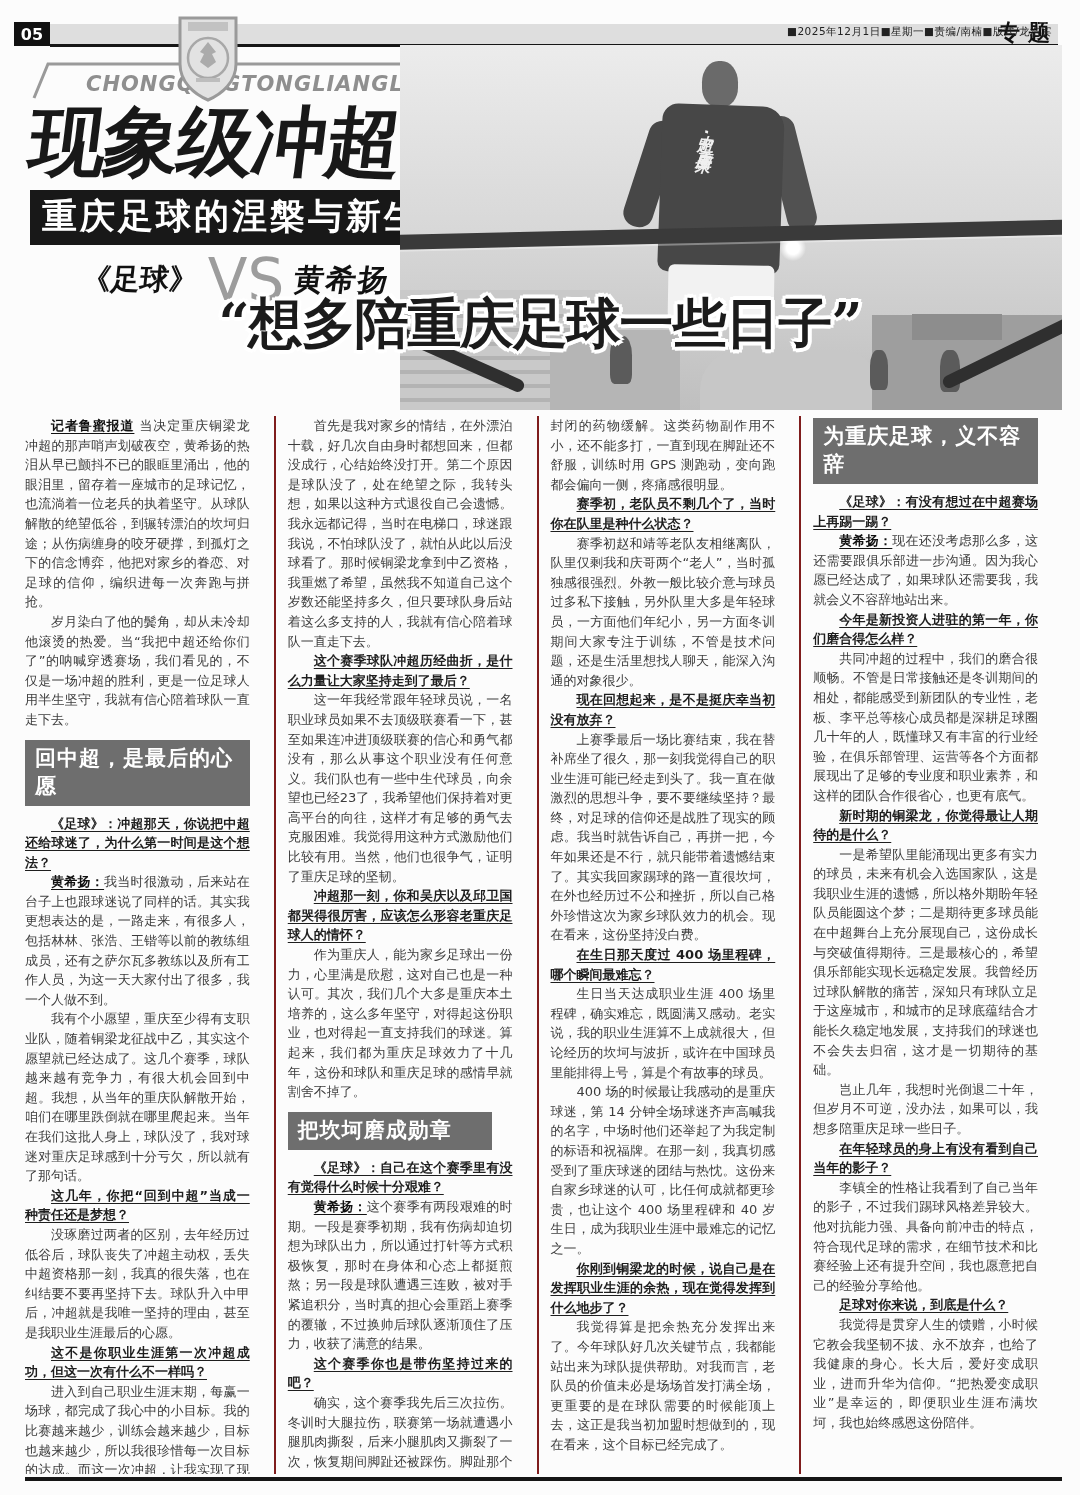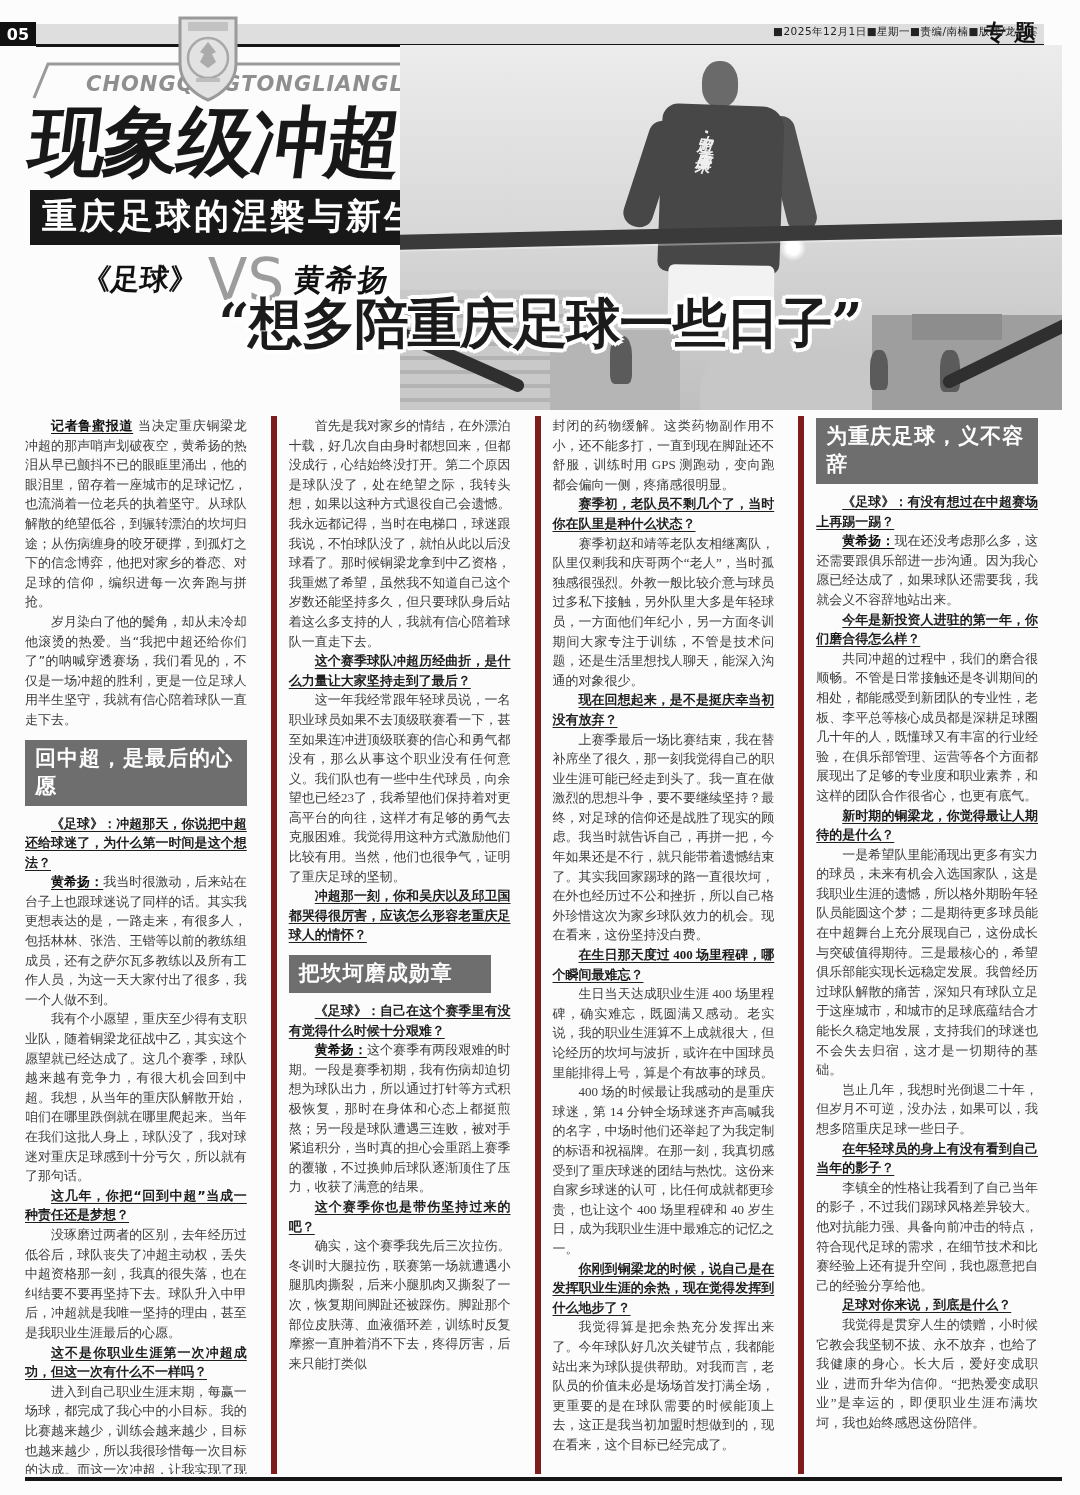--- a/index.html
+++ b/index.html
@@ -1,20 +1,20 @@
 <!DOCTYPE html>
 <html><head>
 <meta charset="utf-8">
 <style>
   html,body{margin:0;padding:0;background:#888;}
   #page{position:relative;width:1080px;height:1495px;background:#fcfcfc;margin:0 auto;
         font-family:"DejaVu Sans","Liberation Sans",sans-serif;color:#2e2e2e;overflow:hidden;}
 
   
-  .folio{position:absolute;left:0;top:22px;width:1044px;height:24px;}
+  .folio{position:absolute;left:14px;top:22px;width:1044px;height:24px;}
   .pageno{position:absolute;left:0;top:0;width:36px;height:24px;background:#111;color:#fff;
           font-weight:bold;font-size:16px;display:flex;align-items:center;justify-content:center;}
   .foliobar{position:absolute;left:36px;top:2px;right:0;height:20px;background:#dedede;
             border-bottom:3px solid #161616;}
   .sectitle{position:absolute;left:0;right:0;top:-4px;text-align:right;font-size:22px;
             font-weight:900;letter-spacing:8px;color:#111;padding-left:28px;}
   .dateline{position:absolute;right:6px;top:3px;font-size:10.5px;color:#222;letter-spacing:.5px;}
 
   
   .crest{position:absolute;left:176px;top:12px;width:64px;height:92px;z-index:5;}
@@ -65,21 +65,21 @@
   
   .headline{position:absolute;left:14px;top:292px;width:1052px;z-index:6;text-align:center;
             font-family:"DejaVu Serif","Liberation Serif",serif;font-weight:900;font-size:54px;
             line-height:1.15;color:#1b1b1b;letter-spacing:-1px;white-space:nowrap;
             text-shadow:-3px -3px 0 #fff,3px -3px 0 #fff,-3px 3px 0 #fff,3px 3px 0 #fff,
                         0 -4px 0 #fff,0 4px 0 #fff,-4px 0 0 #fff,4px 0 0 #fff;}
 
   
   .cols{position:absolute;left:25px;top:416px;width:1037px;height:1058px;display:flex;}
   .col{flex:1 1 0;overflow:hidden;padding-right:24px;}
-  .col + .col{border-left:6px solid #7f1d1d;padding-left:12px;font-family:Liberation Serif, serif;}
+  .col + .col{border-left:2px solid #7f1d1d;padding-left:12px;}
   .col p{margin:0;font-size:13px;line-height:19.6px;text-align:justify;color:#3c3c3c;}
   .col p.body{text-indent:2em;}
   .col p.cont{text-indent:0;}
   .col p.q{font-weight:bold;color:#1e1e1e;text-indent:2em;text-decoration:underline;
            text-underline-offset:3px;text-decoration-thickness:1px;}
   .prefix{font-weight:bold;color:#111;text-decoration:underline;text-underline-offset:3px;}
   .sec-head{background:#6e6e6e;color:#fff;font-weight:900;font-size:21px;letter-spacing:1px;
             padding:4px 10px 6px;margin:10px 0 8px;width:fit-content;min-width:82%;}
   .col4 .sec-head{margin-top:2px;}
 
@@ -164,20 +164,21 @@
         <p class="body">没琢磨过两者的区别，去年经历过低谷后，球队丧失了冲超主动权，丢失中超资格那一刻，我真的很失落，也在纠结要不要再坚持下去。球队升入中甲后，冲超就是我唯一坚持的理由，甚至是我职业生涯最后的心愿。</p>
         <p class="q">这不是你职业生涯第一次冲超成功，但这一次有什么不一样吗？</p>
         <p class="body">进入到自己职业生涯末期，每赢一场球，都完成了我心中的小目标。我的比赛越来越少，训练会越来越少，目标也越来越少，所以我很珍惜每一次目标的达成。而这一次冲超，让我实现了现阶段最大的目标，也了却了此前的遗憾。</p>
         <p class="q">你觉得是哪一份信念或者哪一个人的鼓励支撑你坚持到现在？</p>
       </div>
     <div class="col col2">
         <p class="body">首先是我对家乡的情结，在外漂泊十载，好几次自由身时都想回来，但都没成行，心结始终没打开。第二个原因是球队没了，处在绝望之际，我转头想，如果以这种方式退役自己会遗憾。我永远都记得，当时在电梯口，球迷跟我说，不怕球队没了，就怕从此以后没球看了。那时候铜梁龙拿到中乙资格，我重燃了希望，虽然我不知道自己这个岁数还能坚持多久，但只要球队身后站着这么多支持的人，我就有信心陪着球队一直走下去。</p>
         <p class="q">这个赛季球队冲超历经曲折，是什么力量让大家坚持走到了最后？</p>
         <p class="body">这一年我经常跟年轻球员说，一名职业球员如果不去顶级联赛看一下，甚至如果连冲进顶级联赛的信心和勇气都没有，那么从事这个职业没有任何意义。我们队也有一些中生代球员，向余望也已经23了，我希望他们保持着对更高平台的向往，这样才有足够的勇气去克服困难。我觉得用这种方式激励他们比较有用。当然，他们也很争气，证明了重庆足球的坚韧。</p>
         <p class="q">冲超那一刻，你和吴庆以及邱卫国都哭得很厉害，应该怎么形容老重庆足球人的情怀？</p>
+        <p class="body">作为重庆人，能为家乡足球出一份力，心里满是欣慰，这对自己也是一种认可。其次，我们几个大多是重庆本土培养的，这么多年坚守，对得起这份职业，也对得起一直支持我们的球迷。算起来，我们都为重庆足球效力了十几年，这份和球队和重庆足球的感情早就割舍不掉了。</p>
         <div class="sec-head">把坎坷磨成勋章</div>
         <p class="q">《足球》：自己在这个赛季里有没有觉得什么时候十分艰难？</p>
         <p class="body"><b class="prefix">黄希扬：</b>这个赛季有两段艰难的时期。一段是赛季初期，我有伤病却迫切想为球队出力，所以通过打针等方式积极恢复，那时在身体和心态上都挺煎熬；另一段是球队遭遇三连败，被对手紧追积分，当时真的担心会重蹈上赛季的覆辙，不过换帅后球队逐渐顶住了压力，收获了满意的结果。</p>
         <p class="q">这个赛季你也是带伤坚持过来的吧？</p>
         <p class="body">确实，这个赛季我先后三次拉伤。冬训时大腿拉伤，联赛第一场就遭遇小腿肌肉撕裂，后来小腿肌肉又撕裂了一次，恢复期间脚趾还被踩伤。脚趾那个部位皮肤薄、血液循环差，训练时反复摩擦一直肿着消不下去，疼得厉害，后来只能打类似</p>
       </div>
     <div class="col col3">
         <p class="body cont">封闭的药物缓解。这类药物副作用不小，还不能多打，一直到现在脚趾还不舒服，训练时用 GPS 测跑动，变向跑都会偏向一侧，疼痛感很明显。</p>
         <p class="q">赛季初，老队员不剩几个了，当时你在队里是种什么状态？</p>
         <p class="body">赛季初赵和靖等老队友相继离队，队里仅剩我和庆哥两个“老人”，当时孤独感很强烈。外教一般比较介意与球员过多私下接触，另外队里大多是年轻球员，一方面他们年纪小，另一方面冬训期间大家专注于训练，不管是技术问题，还是生活里想找人聊天，能深入沟通的对象很少。</p>

